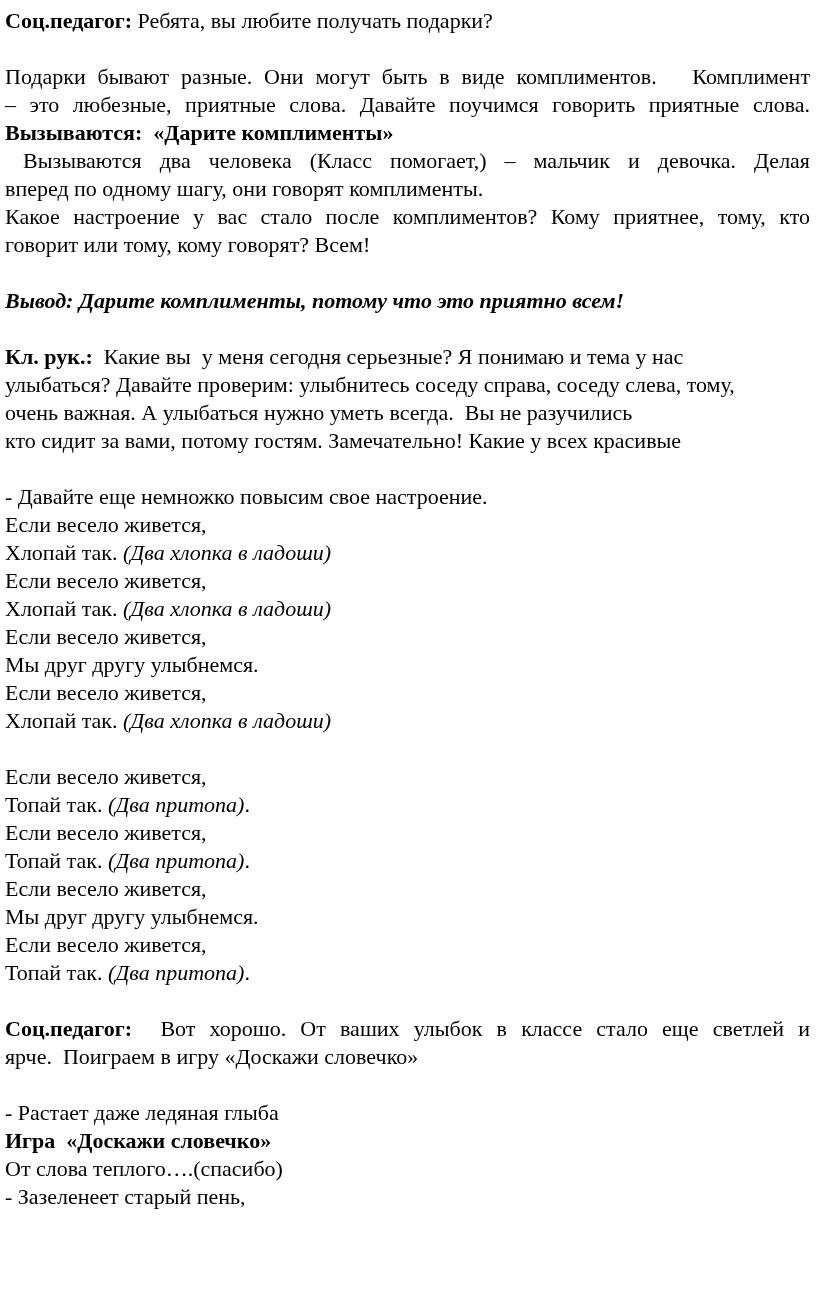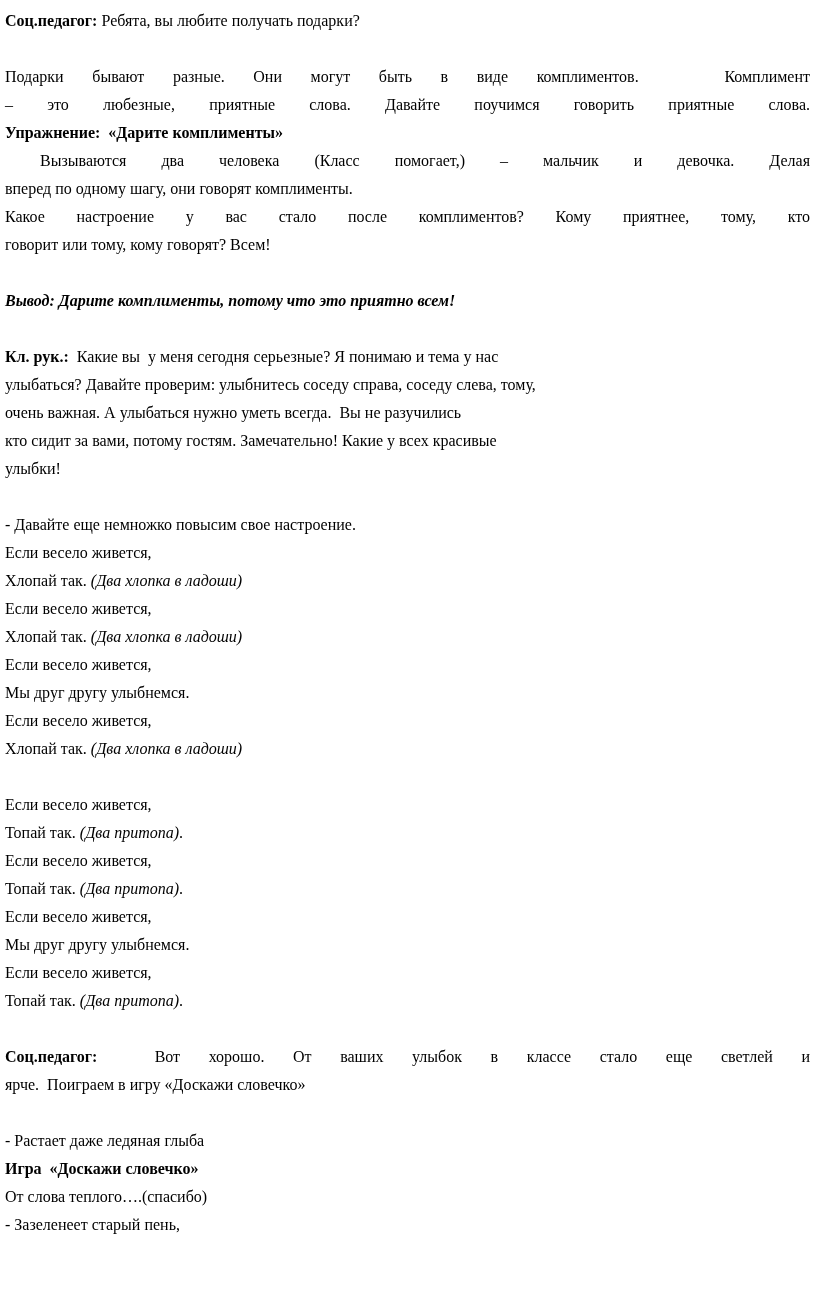--- a/index.html
+++ b/index.html
@@ -8,21 +8,21 @@
     background: #ffffff;
   }
   .page {
     position: relative;
     width: 816px;
     min-height: 1290px;
     box-sizing: border-box;
     background: #ffffff;
     color: #000000;
     font-family: "Liberation Serif", "DejaVu Serif", serif;
-    font-size: 16px;
+    font-size: 22px;
     line-height: 28px;
     padding: 7px 6px 0 5px;
     overflow: hidden;
   }
   .line {
     min-height: 28px;
     white-space: pre-wrap;
     text-align: left;
   }
   .line.justify {
@@ -33,33 +33,32 @@
   .seg.i { font-style: italic; }
 </style>
 </head>
 <body>
 
 <div class="page">
     <div class="line"><span class="seg b">Соц.педагог:</span><span class="seg"> Ребята, вы любите получать подарки?</span></div>
     <div class="line"></div>
     <div class="line justify"><span class="seg">Подарки бывают разные. Они могут быть в виде комплиментов.   Комплимент</span></div>
     <div class="line justify"><span class="seg">– это любезные, приятные слова. Давайте поучимся говорить приятные слова.</span></div>
-    <div class="line"><span class="seg b">Упражнение:  «Дарите комплименты»</span></div>
+    <div class="line"><span class="seg b">Вызываются:  «Дарите комплименты»</span></div>
     <div class="line justify"><span class="seg"> Вызываются два человека (Класс помогает,) – мальчик и девочка. Делая</span></div>
     <div class="line"><span class="seg">вперед по одному шагу, они говорят комплименты.</span></div>
     <div class="line justify"><span class="seg">Какое настроение у вас стало после комплиментов? Кому приятнее, тому, кто</span></div>
     <div class="line"><span class="seg">говорит или тому, кому говорят? Всем!</span></div>
     <div class="line"></div>
     <div class="line"><span class="seg b i">Вывод: Дарите комплименты, потому что это приятно всем!</span></div>
     <div class="line"></div>
     <div class="line"><span class="seg b">Кл. рук.:</span><span class="seg">  Какие вы  у меня сегодня серьезные? Я понимаю и тема у нас</span></div>
     <div class="line"><span class="seg">улыбаться? Давайте проверим: улыбнитесь соседу справа, соседу слева, тому,</span></div>
     <div class="line"><span class="seg">очень важная. А улыбаться нужно уметь всегда.  Вы не разучились</span></div>
     <div class="line"><span class="seg">кто сидит за вами, потому гостям. Замечательно! Какие у всех красивые</span></div>
-    <div class="line"><span class="seg">улыбки!</span></div>
     <div class="line"></div>
     <div class="line"><span class="seg">- Давайте еще немножко повысим свое настроение.</span></div>
     <div class="line"><span class="seg">Если весело живется,</span></div>
     <div class="line"><span class="seg">Хлопай так. </span><span class="seg i">(Два хлопка в ладоши)</span></div>
     <div class="line"><span class="seg">Если весело живется,</span></div>
     <div class="line"><span class="seg">Хлопай так. </span><span class="seg i">(Два хлопка в ладоши)</span></div>
     <div class="line"><span class="seg">Если весело живется,</span></div>
     <div class="line"><span class="seg">Мы друг другу улыбнемся.</span></div>
     <div class="line"><span class="seg">Если весело живется,</span></div>
     <div class="line"><span class="seg">Хлопай так. </span><span class="seg i">(Два хлопка в ладоши)</span></div>

